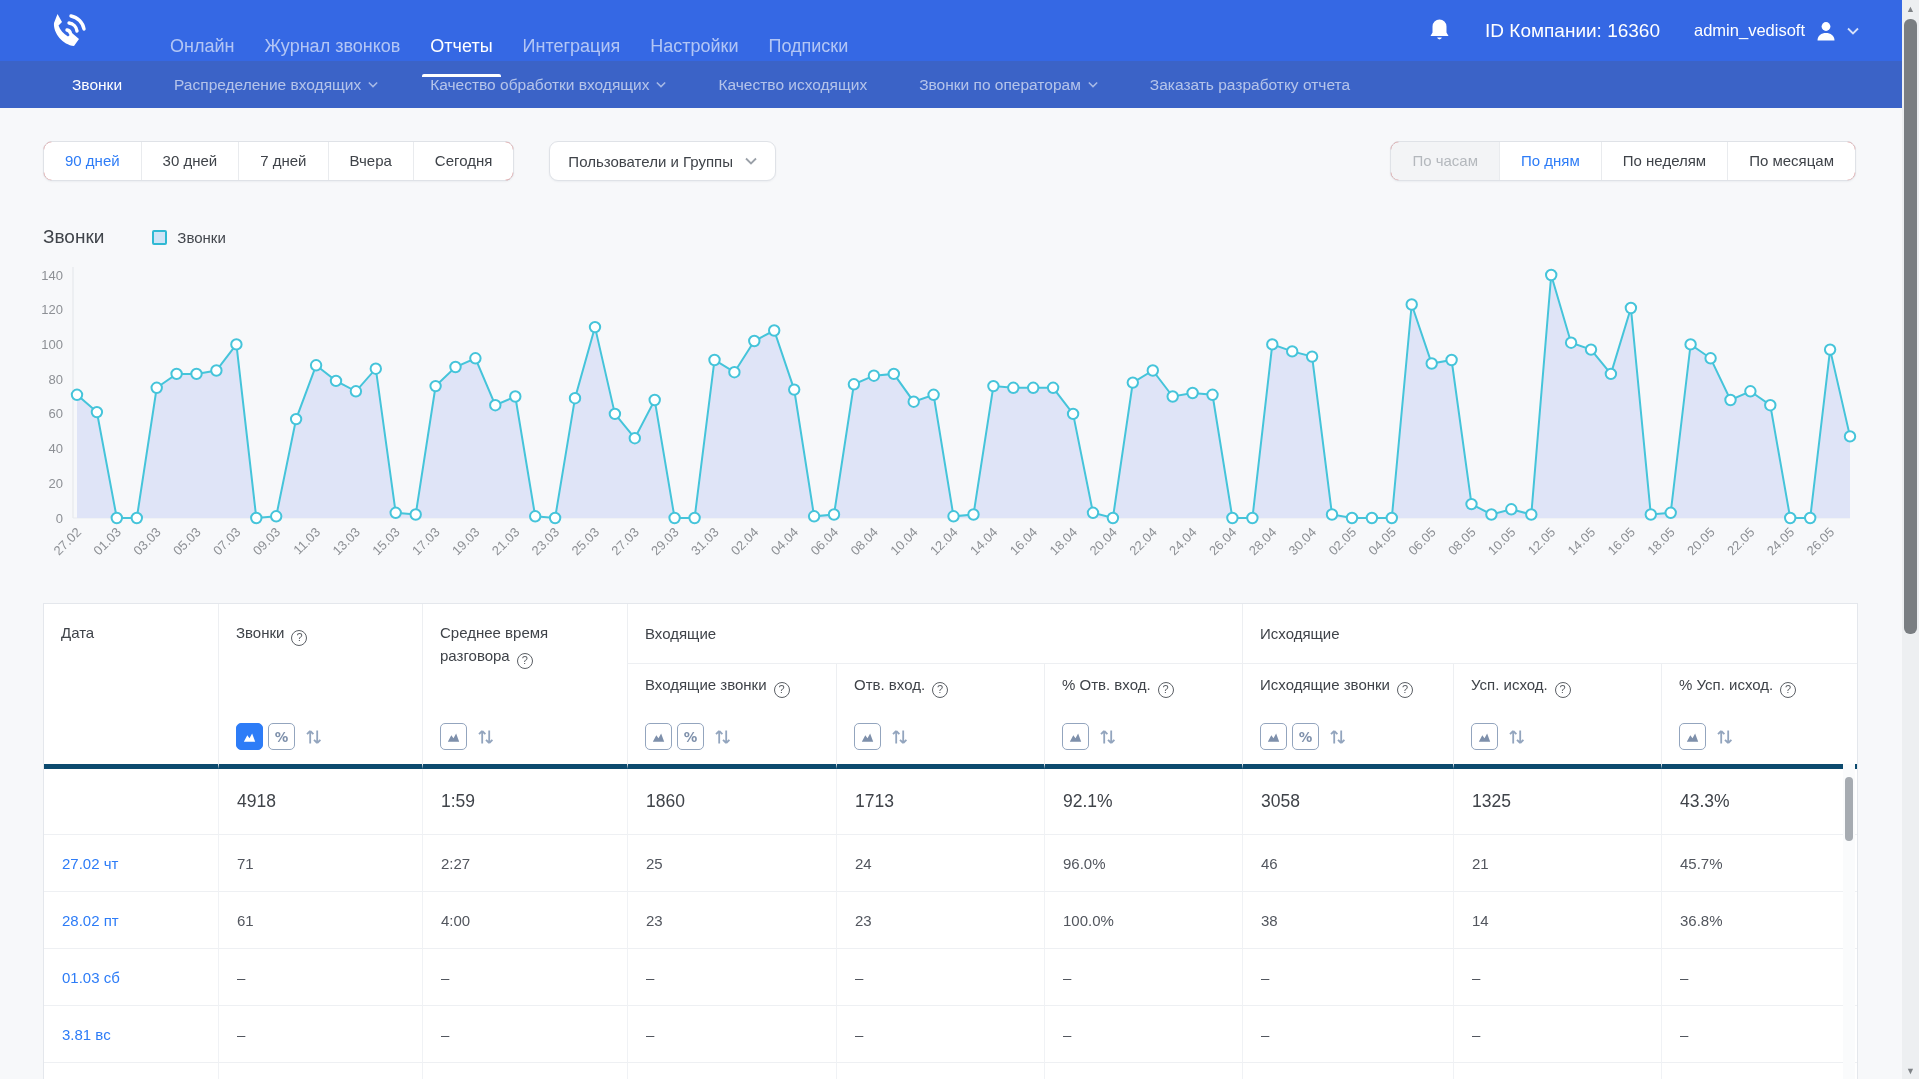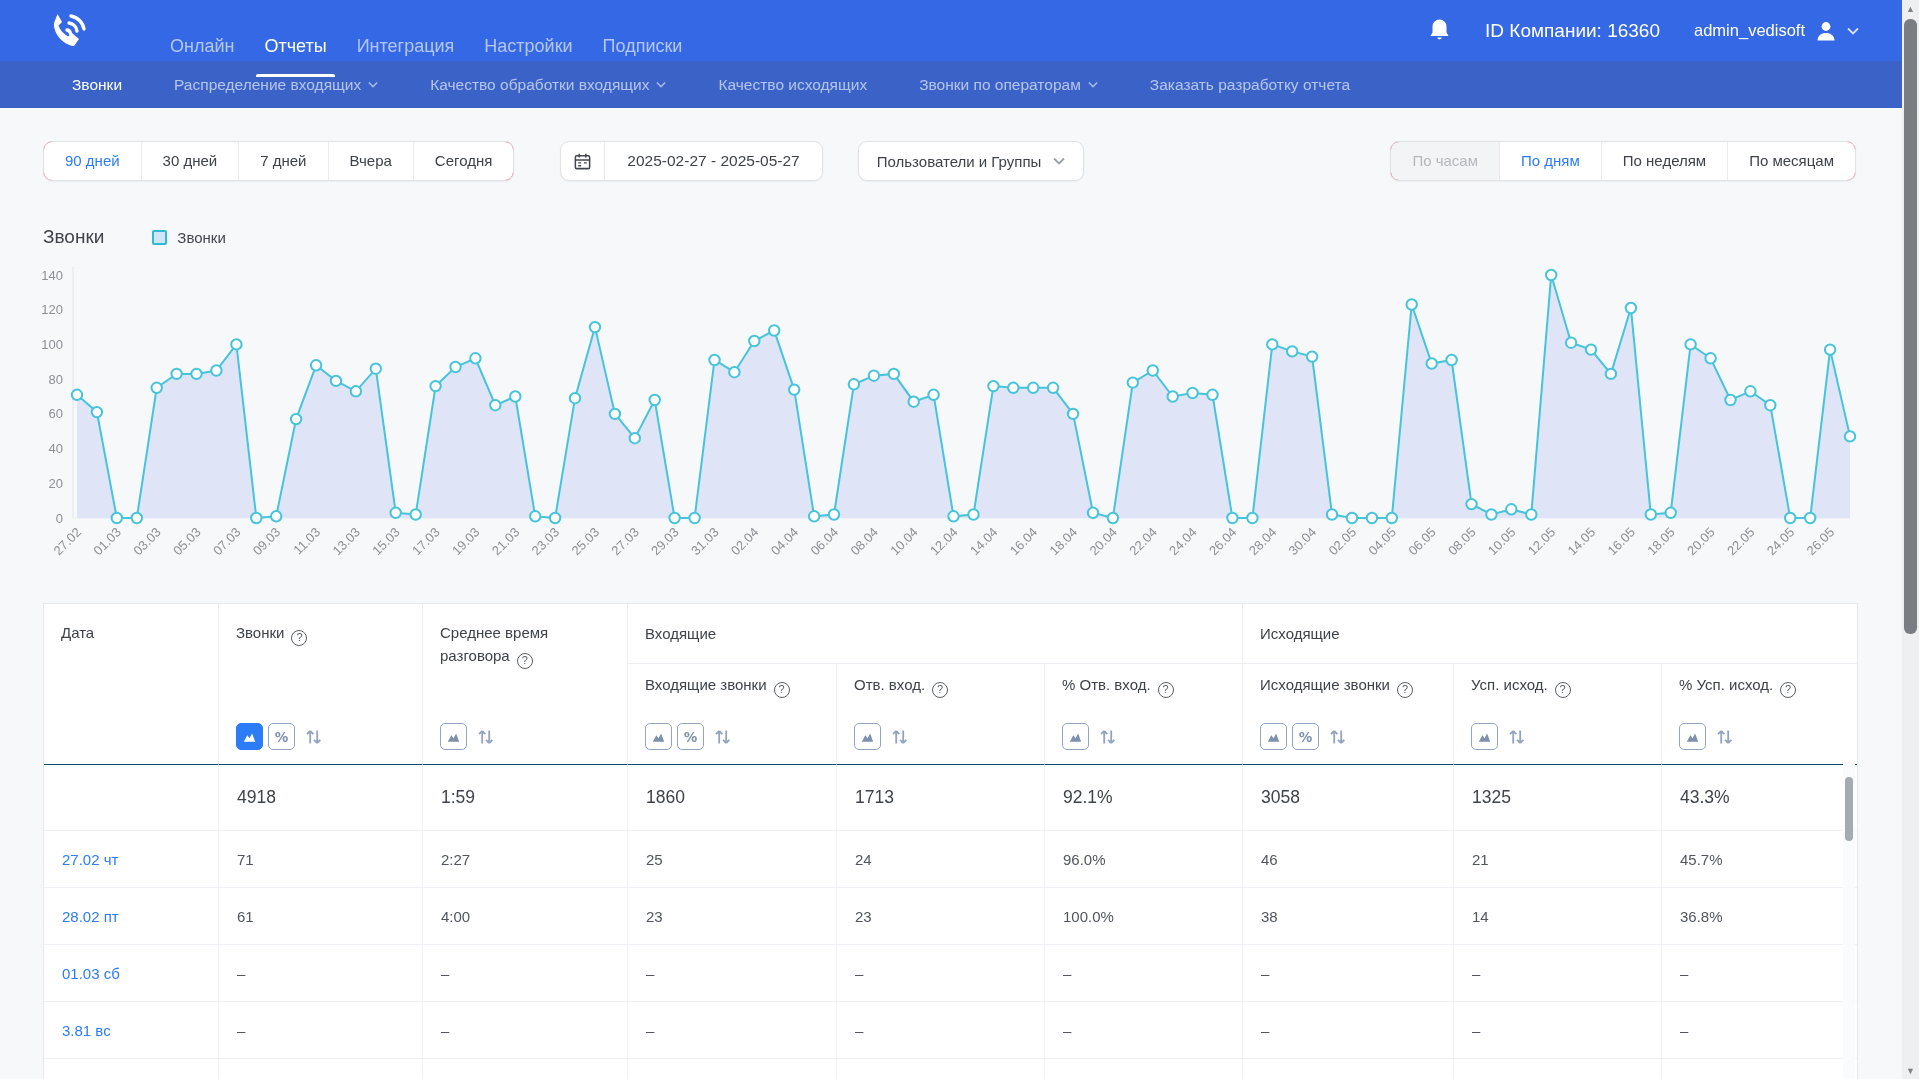--- a/index.html
+++ b/index.html
@@ -59,21 +59,21 @@
   .th-flex.sub { height:100px; padding-top:9px; }
   .group-th { height:60px; border-bottom:1px solid #edeff2; }
   .group-th .g-label { padding:21px 0 0 17px; }
   .th-label { line-height:23px; }
   .help { display:inline-flex; align-items:center; justify-content:center; width:16px; height:16px; border:1.3px solid #5b5f65; border-radius:50%; font-size:11px; color:#5b5f65; margin-left:7px; vertical-align:-3px; cursor:pointer; }
   .icon-row { display:flex; align-items:center; gap:5px; }
   .icon-btn { width:27px; height:27px; border:1.4px solid #93a5be; border-radius:5px; display:flex; align-items:center; justify-content:center; color:#7e90ab; background:#fff; cursor:pointer; }
   .icon-btn.active { background:#2d7cf7; border-color:#2d7cf7; color:#fff; }
   .icon-btn .pct { font-size:13.5px; font-weight:700; font-family:"DejaVu Sans",sans-serif; }
   .sort-icon { margin-left:4px; color:#93a5be; cursor:pointer; display:flex; }
-  thead th { border-bottom:1px solid #0c4a6e; }
+  thead th { border-bottom:5px solid #0c4a6e; }
   tbody td { padding:0 12px 0 18px; border-left:1px solid #f0f2f5; border-bottom:1px solid #eef0f3; font-size:15px; color:#52565e; }
   tbody tr.totals-row td { height:66px; font-size:17.5px; color:#3f4349; }
   tbody tr.data-row td { height:57px; }
   tbody td.date-cell { color:#2d7cf7; cursor:pointer; }
   .table-scroll-track { position:absolute; top:161px; right:1px; bottom:1px; width:12px; background:#fafbfc; }
   .table-scroll-thumb { position:absolute; top:13px; left:2px; width:8px; height:64px; border-radius:4px; background:#a6abb1; cursor:pointer; }
 
   
   .browser-scrollbar { position:absolute; top:0; right:0; width:17px; height:1079px; background:#edeff1; z-index:90; }
   .sb-btn { position:absolute; left:0; width:17px; height:17px; display:flex; align-items:center; justify-content:center; color:#7f8387; font-size:9px; cursor:pointer; }
@@ -87,20 +87,21 @@
   <svg class="logo" viewBox="0 0 48 48">
     <g fill="none" stroke="#fff" stroke-linecap="round">
       <path d="M25 16 a9 9 0 0 1 8 8" stroke-width="3.4"></path>
       <path d="M27 9 a16 16 0 0 1 13 13" stroke-width="3.4"></path>
       <path d="M23 23 a4.5 4.5 0 0 1 3.5 3.5" stroke-width="3.4"></path>
     </g>
     <path d="M10 16 c-1 10 9 22 20 23 l5 -7 -7 -6 -4 3.5 c-4.5 -2.5 -8 -6.5 -9.5 -11 l3.5 -3.5 -4.5 -8 z" fill="#fff"></path>
   </svg>
   <div class="nav-items">
     <div class="nav-item">Онлайн</div>
+    <div class="nav-item">Журнал звонков</div>
     <div class="nav-item active">Отчеты</div>
     <div class="nav-item">Интеграция</div>
     <div class="nav-item">Настройки</div>
     <div class="nav-item">Подписки</div>
   </div>
   <div class="navbar-right">
     <svg class="bell" viewBox="0 0 24 26">
       <path fill="#fff" d="M12 1.5a7.3 7.3 0 0 0-7.3 7.3v6.4L2.6 18.8h18.8l-2.1-3.6V8.8A7.3 7.3 0 0 0 12 1.5z"></path>
       <path fill="#fff" d="M9.5 20.4a2.6 2.6 0 0 0 5 0z"></path>
     </svg>
@@ -150,30 +151,20 @@
 
 <div class="content">
 
   <div class="filter-bar">
     <div class="btn-group">
       <div class="seg active">90 дней</div>
       <div class="seg">30 дней</div>
       <div class="seg">7 дней</div>
       <div class="seg">Вчера</div>
       <div class="seg">Сегодня</div>
-    </div>
-    <div class="date-picker">
-      <div class="cal-btn">
-        <svg width="19" height="19" viewBox="0 0 20 20" fill="none" stroke="#43474d" stroke-width="1.6">
-          <rect x="2.5" y="4" width="15" height="13.5" rx="1.5"></rect>
-          <path d="M2.5 8.5h15M6.5 1.8v4M13.5 1.8v4"></path>
-          <path d="M5.5 11.5h3M5.5 14.5h3M11.5 11.5h3" stroke-width="1.4"></path>
-        </svg>
-      </div>
-      <div class="date-text">2025-02-27 - 2025-05-27</div>
     </div>
     <div class="users-dd">
       <span>Пользователи и Группы</span>
       <svg class="chev" width="11" height="7" viewBox="0 0 12 8">
           <path d="M1 1.5 L6 6.5 L11 1.5" stroke="currentColor" stroke-width="1.8" fill="none"></path>
         </svg>
     </div>
     <div class="btn-group granularity">
       <div class="seg disabled">По часам</div>
       <div class="seg active">По дням</div>

